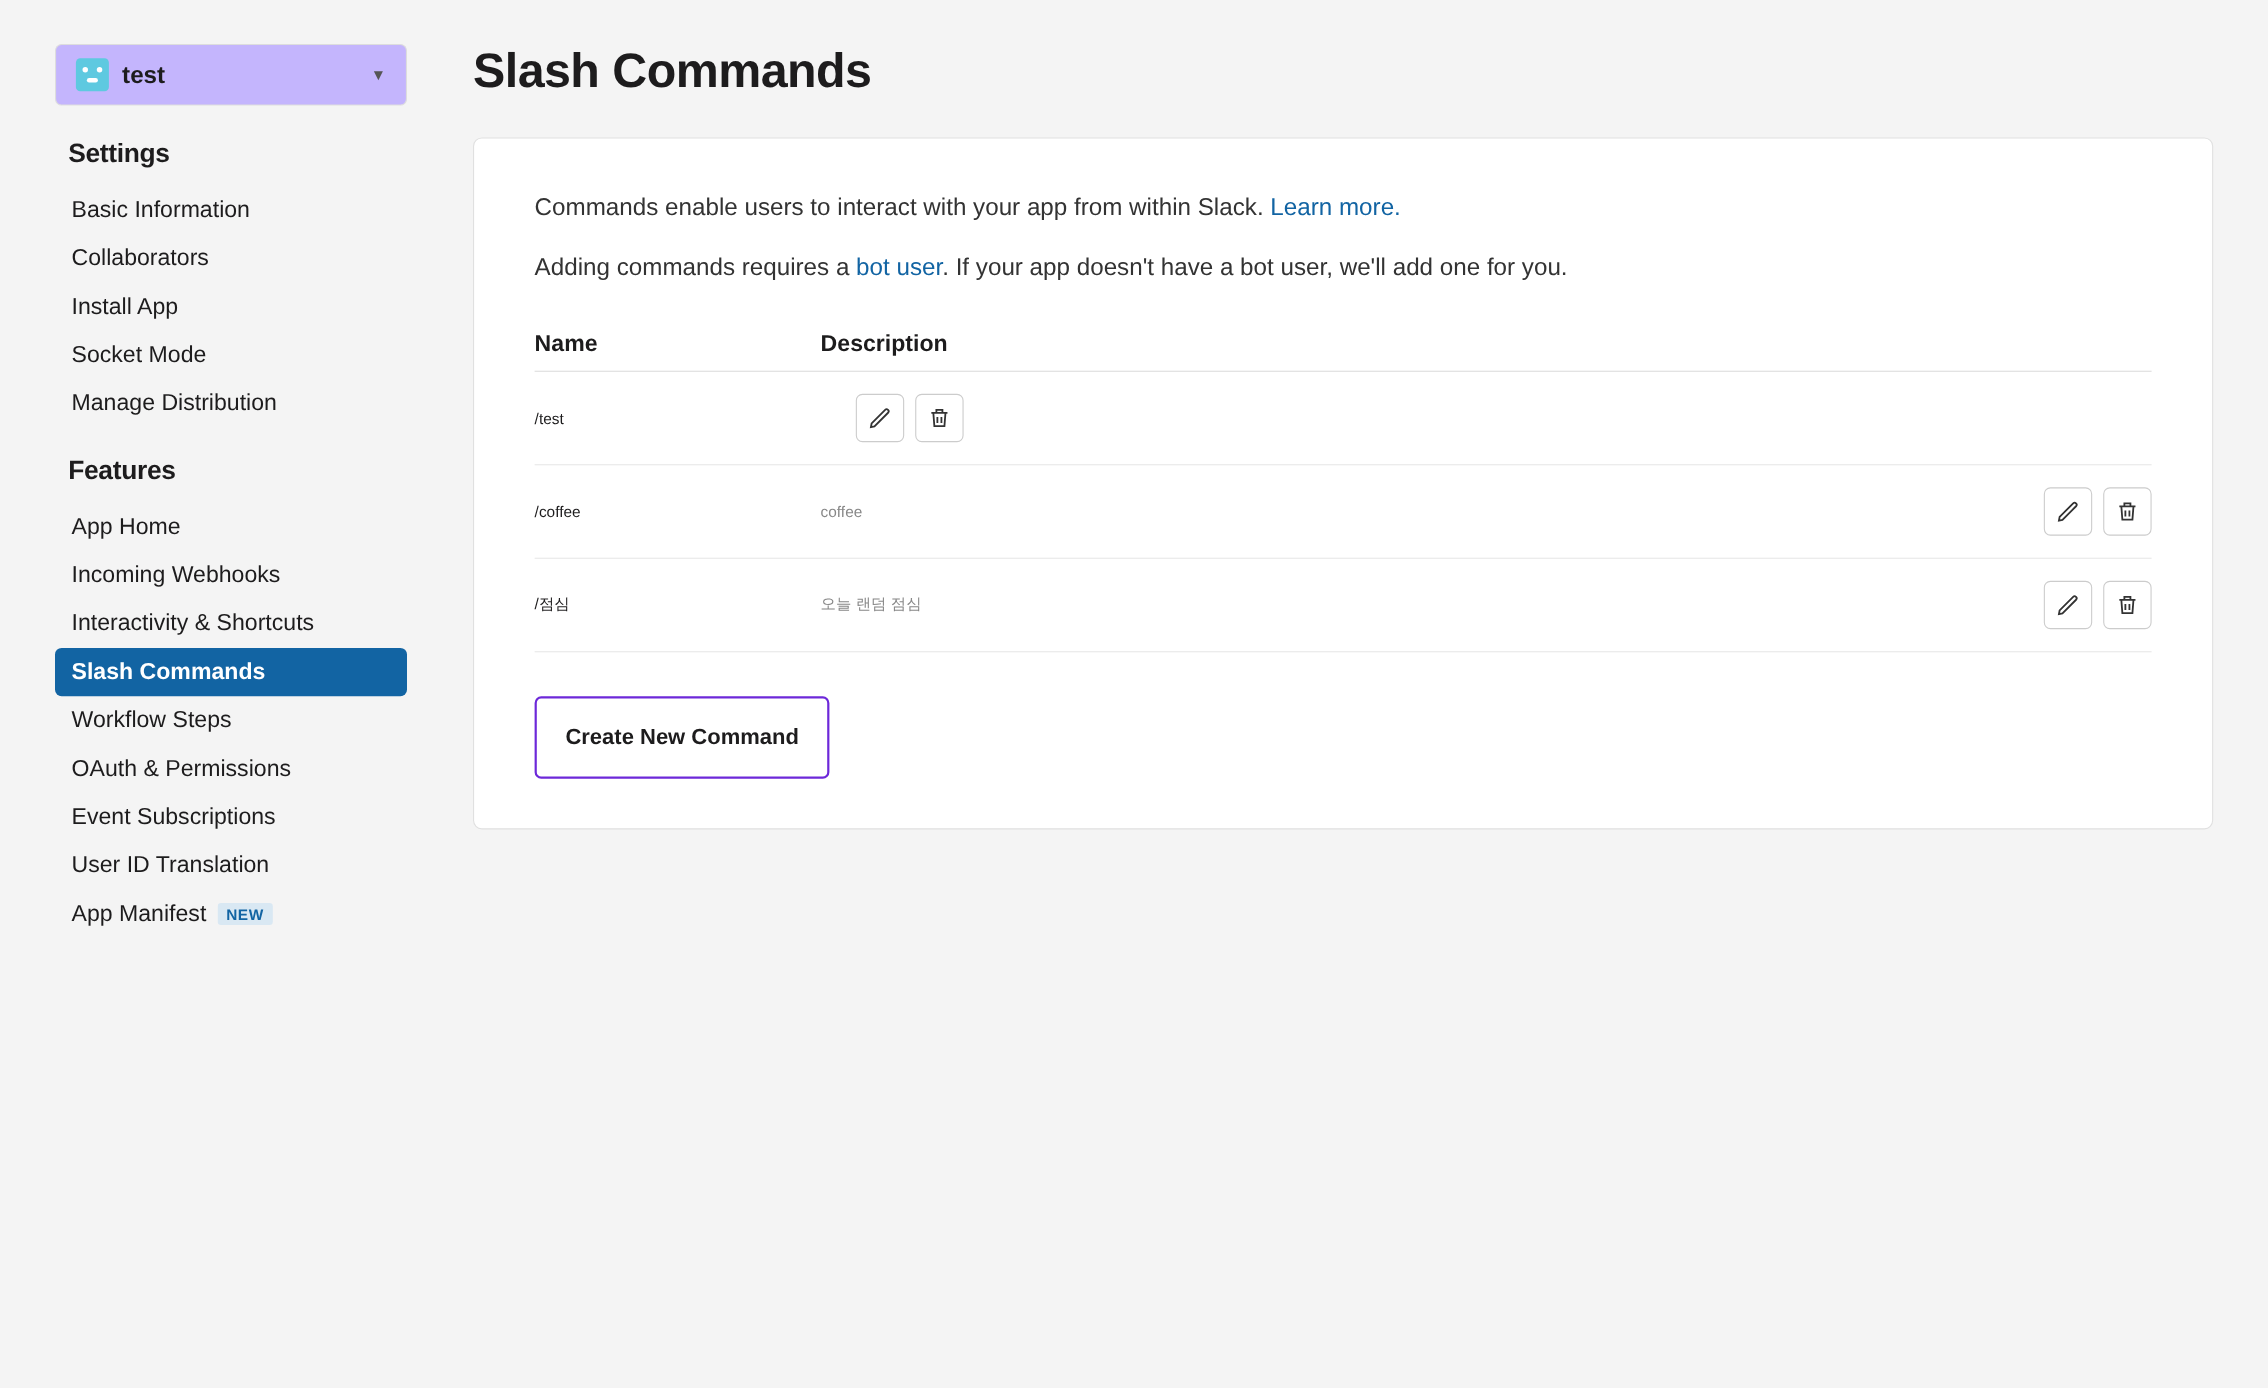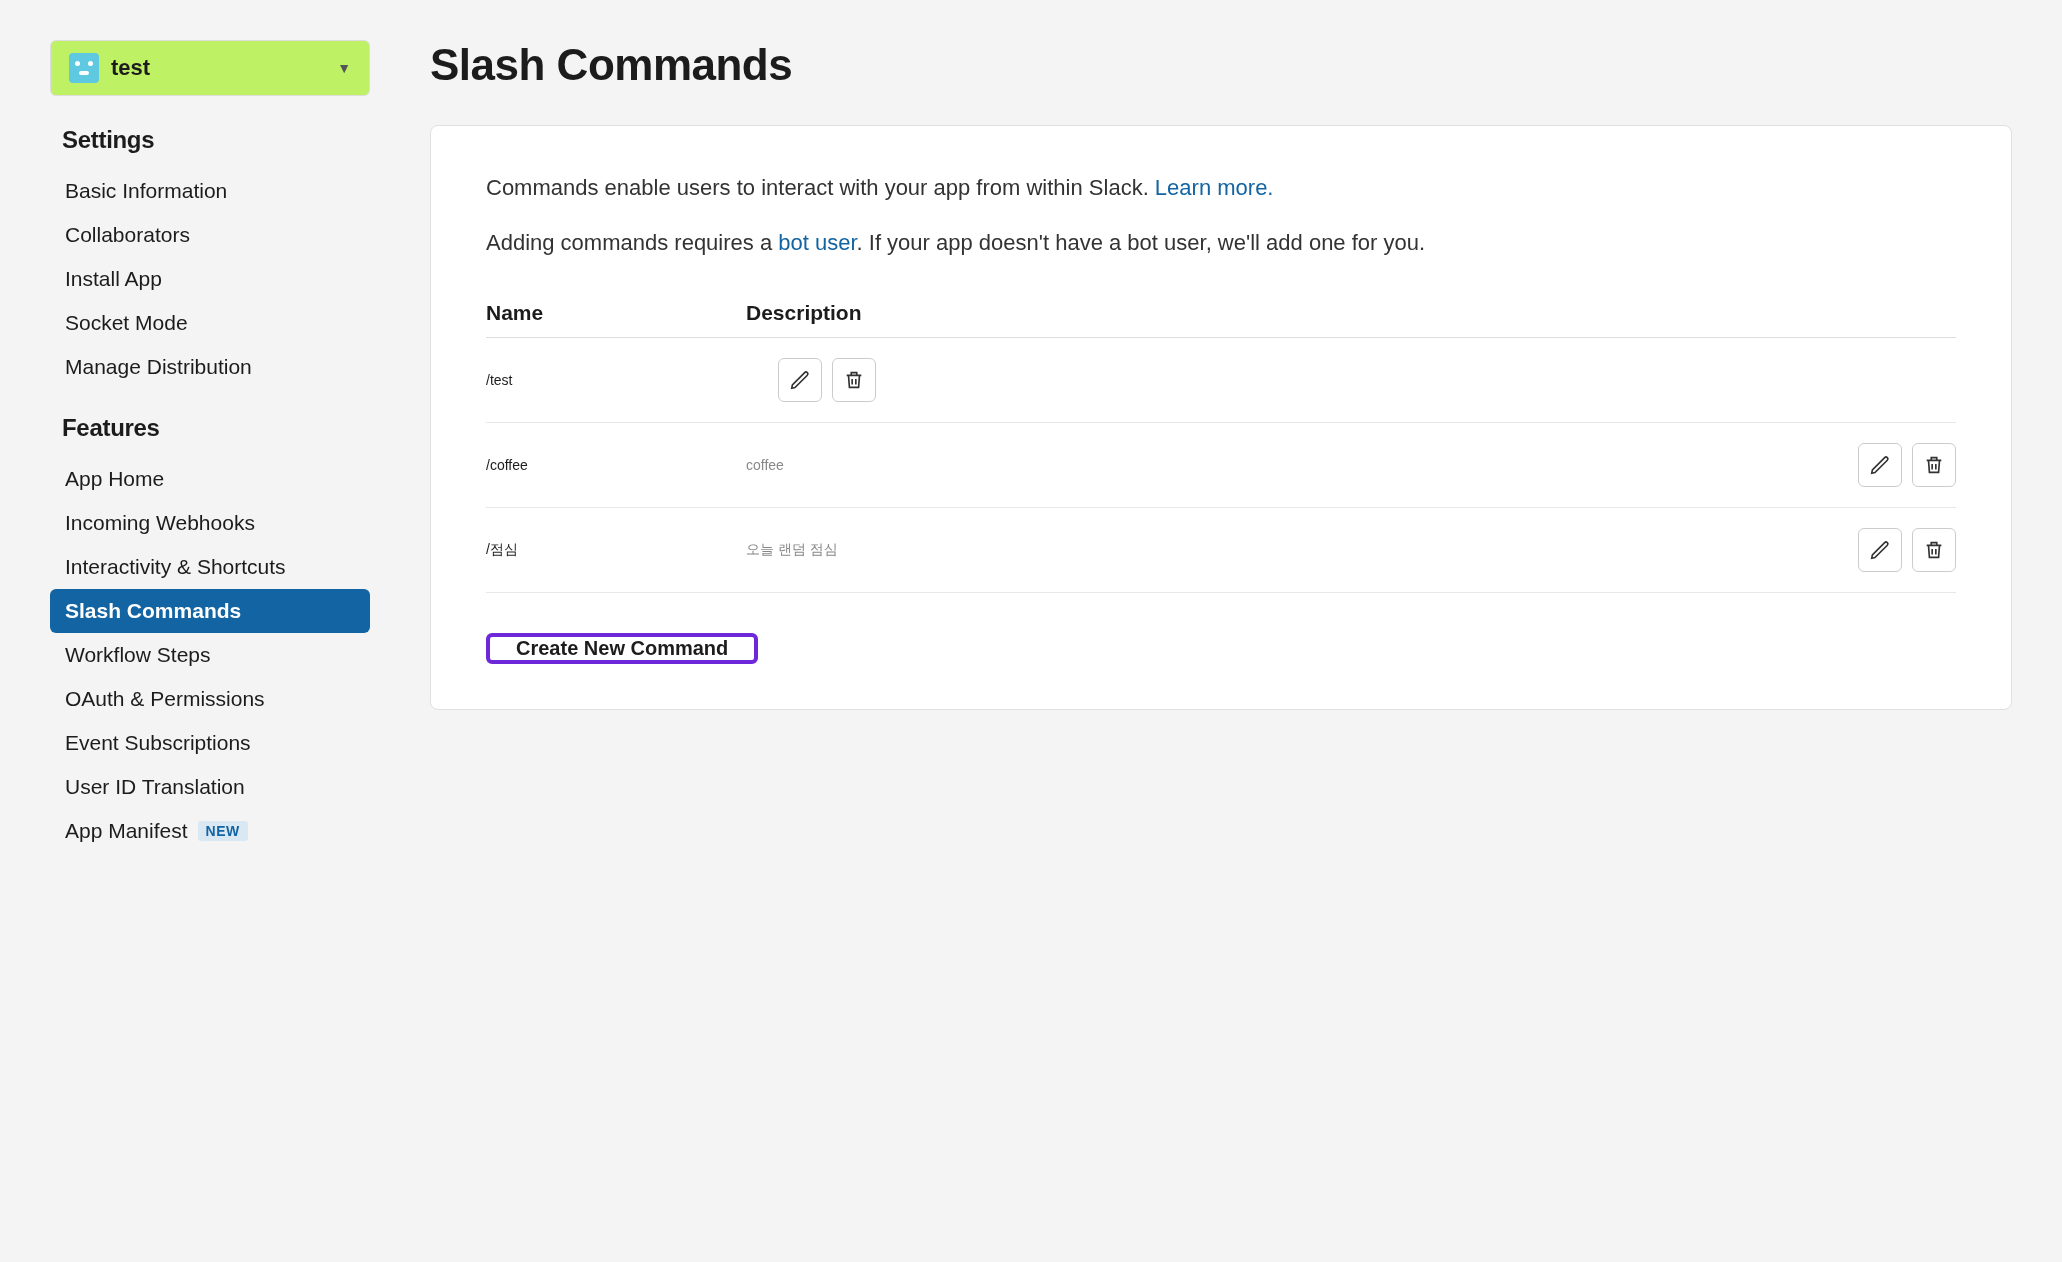--- a/index.html
+++ b/index.html
@@ -20,21 +20,21 @@
       gap: 60px;
     }
     .sidebar {
       width: 320px;
       flex-shrink: 0;
     }
     .app-selector {
       display: flex;
       align-items: center;
       justify-content: space-between;
-      background: #bef264;
+      background: #c4b5fd;
       border: 1px solid #ddd;
       border-radius: 6px;
       padding: 12px 18px;
       cursor: pointer;
       margin-bottom: 30px;
     }
     .app-selector-left {
       display: flex;
       align-items: center;
       gap: 12px;
@@ -178,22 +178,22 @@
     }
     .icon-btn svg {
       width: 22px;
       height: 22px;
       stroke: #333;
       fill: none;
       stroke-width: 1.8;
     }
     .create-btn {
       margin-top: 40px;
-      padding: 0 26px;
-      border: 4px solid #6d28d9;
+      padding: 24px 26px;
+      border: 2px solid #6d28d9;
       border-radius: 6px;
       background: #fff;
       font-weight: 700;
       font-size: 20px;
       cursor: pointer;
       color: #1d1c1d;
     }
   </style>
 </head>
 <body>

